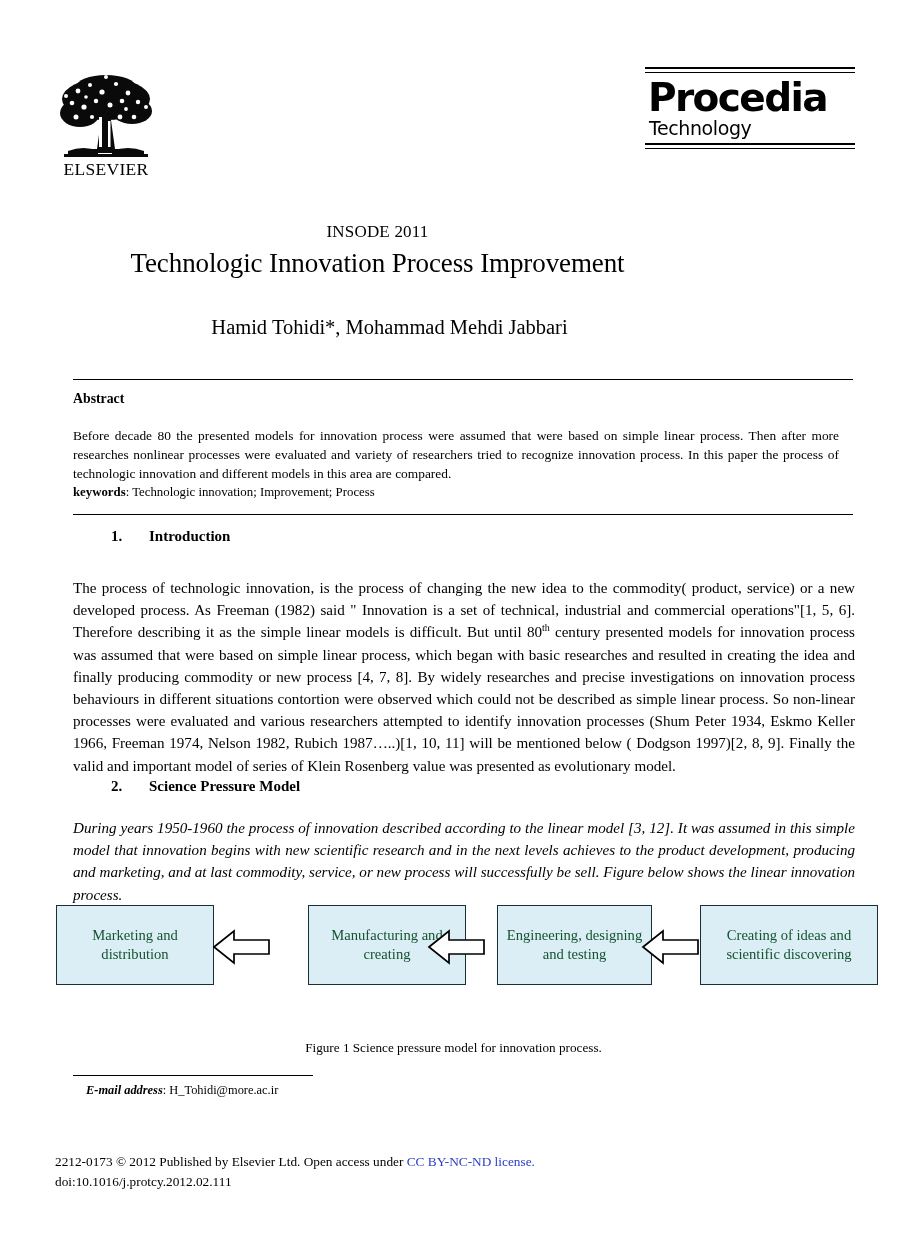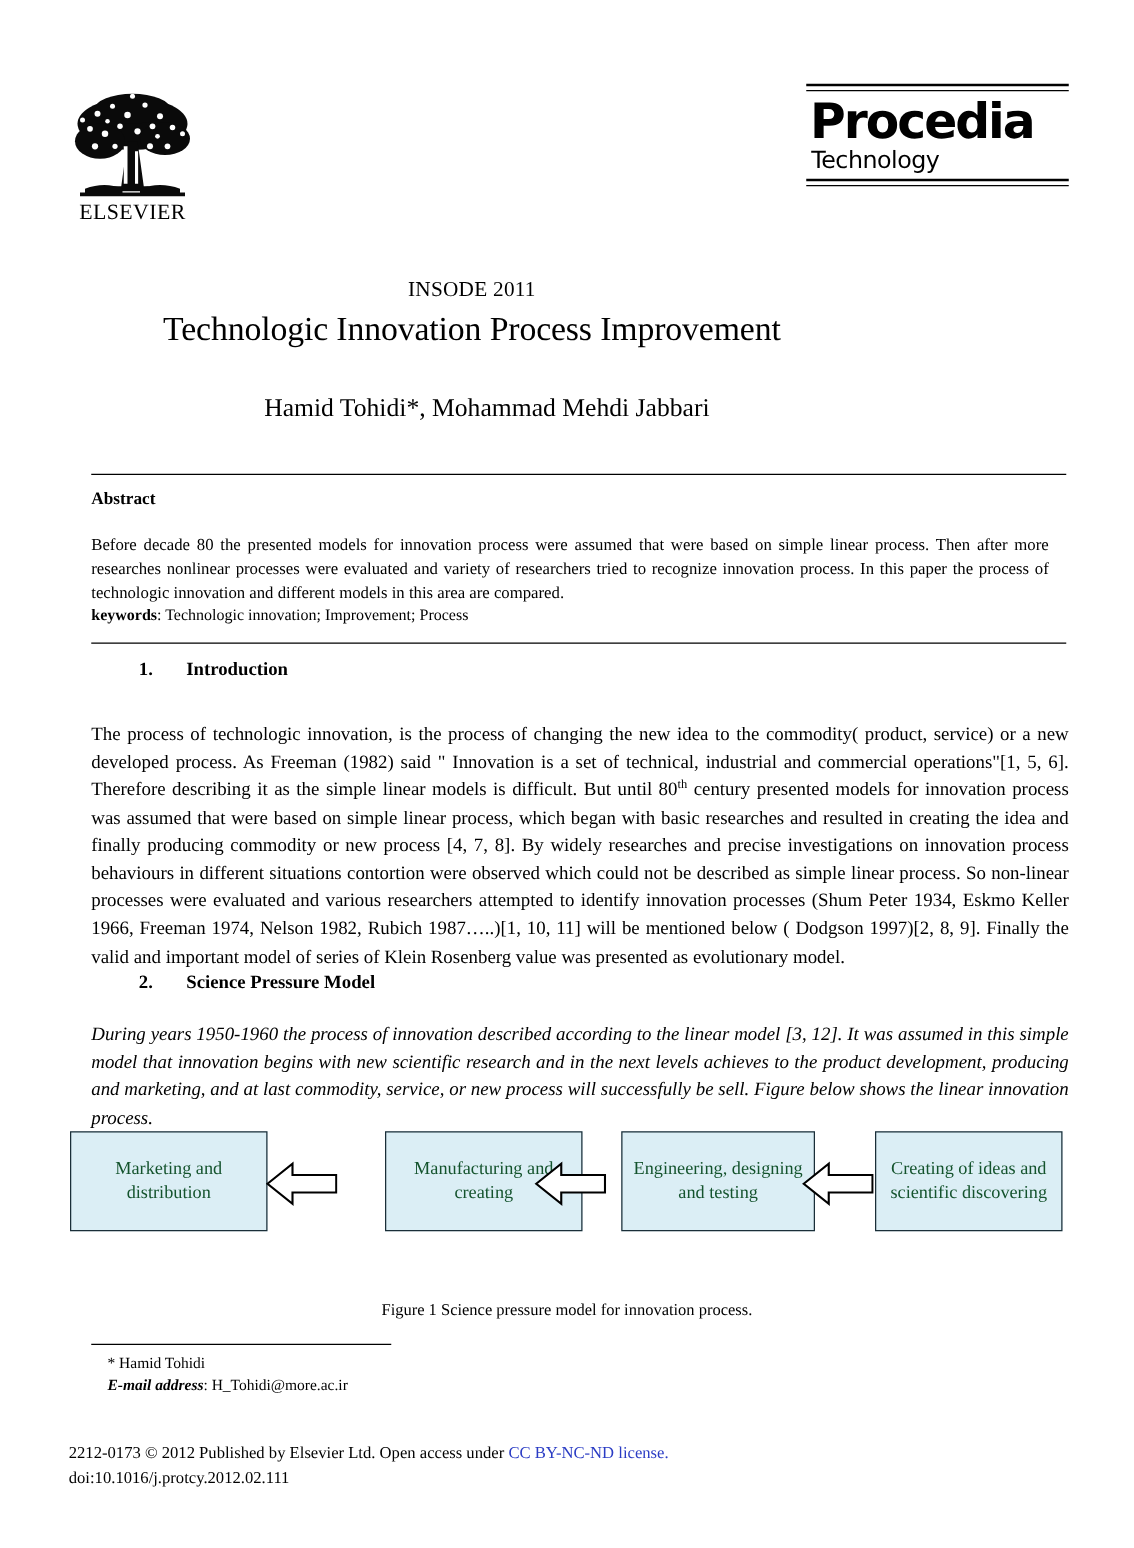--- a/index.html
+++ b/index.html
@@ -209,21 +209,21 @@
     align-items: center;
     justify-content: center;
     text-align: center;
     font-size: 14.6px;
     line-height: 1.28;
     color: #14532d;
   }
   #pbox-1 { left: 56px;  width: 158px; }
   #pbox-2 { left: 270px; width: 158px; margin-left: 38px; }
   #pbox-3 { left: 497px; width: 155px; }
-  #pbox-4 { left: 700px; width: 150px; }
+  #pbox-4 { left: 700px; width: 178px; }
 
   .arrow {
     position: absolute;
     top: 22px;
     width: 58px;
     height: 40px;
   }
   #arrow-1 { left: 212px; }
   #arrow-2 { left: 427px; }
   #arrow-3 { left: 641px; }
@@ -366,21 +366,20 @@
       <svg width="58" height="40" viewBox="0 0 58 40" xmlns="http://www.w3.org/2000/svg">
         <polygon points="2,20 22,4 22,13 57,13 57,27 22,27 22,36" fill="#ffffff" stroke="#000000" stroke-width="1.7" stroke-linejoin="miter"></polygon>
       </svg>
     </div>
   </div>
 
   <p class="fig-caption">Figure 1 Science pressure model for innovation process.</p>
 
   <div class="foot-rule"></div>
   <div class="footnote">
-    <div>* Hamid Tohidi</div>
     <div><span class="em">E-mail address</span><span>: H_Tohidi@more.ac.ir</span></div>
   </div>
 
   <div class="footer">
     <div><span>2212-0173 © 2012 Published by Elsevier Ltd.  Open access under </span><span class="license">CC BY-NC-ND license.</span></div>
     <div>doi:10.1016/j.protcy.2012.02.111</div>
   </div>
 
 </div>
 

